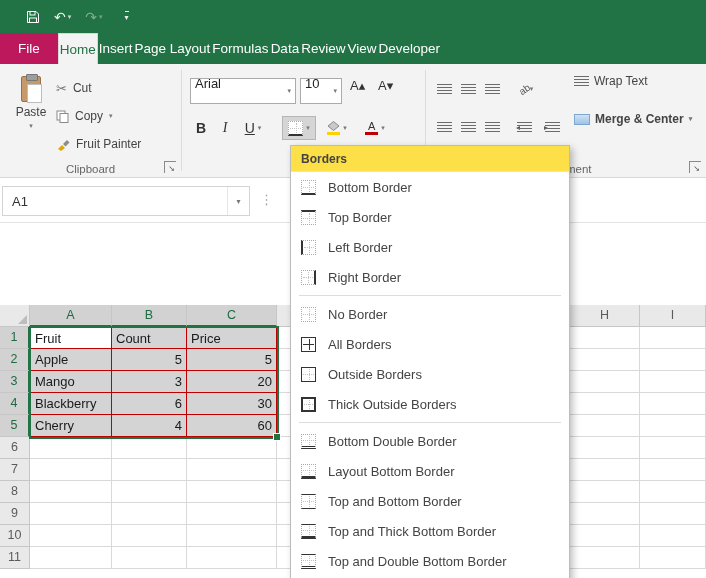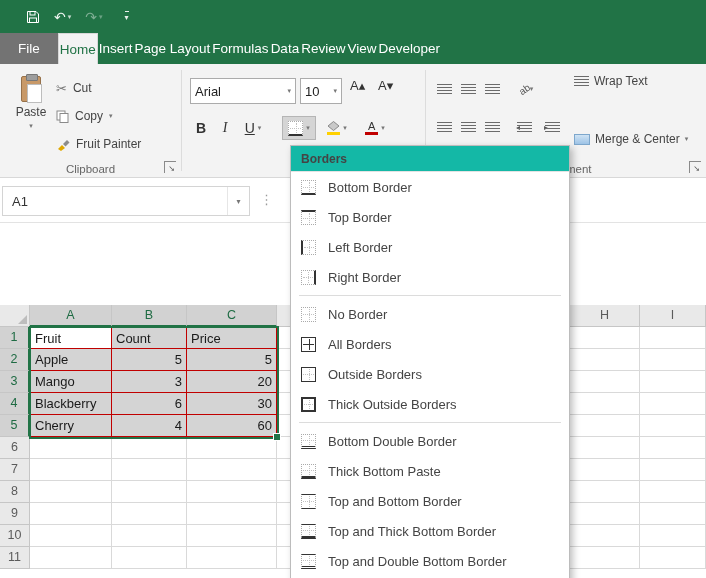--- a/index.html
+++ b/index.html
@@ -14,21 +14,21 @@
     font-size:14px; line-height:14px; cursor:default; }
   .qat-btn .dd { font-size:7px; color:rgba(255,255,255,.75); }
   .qat-btn.disabled { opacity:.45; }
   .qat-custom { border-top:1px solid rgba(255,255,255,.9); font-size:8px;
     color:rgba(255,255,255,.9); padding-top:1px; margin-left:8px; }
 
   
   .tabbar { position:absolute; left:0; top:33px; width:706px; height:31px; background:#217346;
     display:flex; align-items:flex-end; }
   .tab { padding:0 1px; height:31px; line-height:31px; color:#fff; font-size:13.5px; cursor:default; }
-  .tab.file { background:#737373; padding:0 18px; }
+  .tab.file { background:#be185d; padding:0 18px; }
   .tab.active { background:#f3f3f3; color:#217346; border:1px solid #d8d8d8; border-bottom:none; }
 
   
   .ribbon { position:absolute; left:0; top:64px; width:706px; height:114px; background:#f3f3f3;
     border-bottom:1px solid #d8d8d8; font-size:12px; color:#444; }
   .grp { position:absolute; top:0; height:114px; }
   .grp-sep { position:absolute; top:6px; bottom:6px; width:1px; background:#dcdcdc; }
   .grp-label { position:absolute; bottom:3px; left:0; right:0; text-align:center;
     font-size:11.5px; color:#666; }
   .launcher { position:absolute; right:5px; bottom:5px; width:12px; height:12px;
@@ -45,21 +45,21 @@
   .paste-icon::after { content:""; position:absolute; left:5px; top:7px; width:13px; height:17px;
     background:#fff; border:1px solid #bdbdbd; }
   .paste-lbl { font-size:12px; color:#444; }
   .small-btn { position:absolute; left:56px; display:flex; align-items:center; gap:6px;
     height:24px; cursor:default; white-space:nowrap; }
   .scissors { color:#777; font-size:13px; }
   .dd { font-size:7px; color:#777; }
 
   .grp-font { left:182px; width:243px; }
   .combo { position:absolute; background:#fff; border:1px solid #ababab; height:22px;
-    font-size:13px; color:#222; display:flex; align-items:center; padding:12px 4px; }
+    font-size:13px; color:#222; display:flex; align-items:flex-end; padding:12px 4px; }
   .combo .dd { margin-left:auto; padding-left:4px; border-left:1px solid #e0e0e0; height:100%;
     display:flex; align-items:center; }
   .font-name { left:8px; top:14px; width:106px; }
   .font-size { left:118px; top:14px; width:42px; }
   .fbtn { position:absolute; top:14px; height:22px; display:flex; align-items:flex-start;
     font-size:13px; color:#333; cursor:default; }
   .row2btn { position:absolute; top:52px; height:24px; display:flex; align-items:center;
     justify-content:center; color:#333; cursor:default; }
   .b-bold { font-weight:bold; font-size:14px; }
   .b-italic { font-style:italic; font-family:"Liberation Serif", serif; font-size:14px; }
@@ -137,21 +137,21 @@
   .cell.sel.leftc { border-left:1px solid #c00000; }
   .cell.sel.active { background:#fff; }
   .sel-overlay { position:absolute; left:29px; top:21px; width:250px; height:113px;
     border:2px solid #217346; pointer-events:none; }
   .sel-overlay::after { content:""; position:absolute; right:-4px; bottom:-4px; width:6px;
     height:6px; background:#217346; border:1px solid #fff; }
 
   
   .bmenu { position:absolute; left:290px; top:145px; width:280px; height:445px; background:#fff;
     border:1px solid #bcbcbc; box-shadow:3px 3px 7px rgba(0,0,0,.25); z-index:50; overflow:hidden; }
-  .bmenu-hdr { height:26px; line-height:26px; background:#14b8a6; border-bottom:1px solid #e3e3e3;
+  .bmenu-hdr { height:26px; line-height:26px; background:#fde047; border-bottom:1px solid #e3e3e3;
     font-weight:bold; font-size:12px; color:#444; padding-left:10px; }
   .menu-item { height:30px; display:flex; align-items:center; padding-left:10px; gap:12px; cursor:default; }
   .menu-label { font-size:13px; color:#444; }
   .menu-sep { height:1px; background:#dcdcdc; margin:3px 8px; }
 </style>
 </head>
 <body>
 
 <div id="app">
 
@@ -289,21 +289,21 @@
         <span class="lines-icon"></span>
         </div>
       <div class="abtn" style="left:86px; top:52px;">
         <span class="indent-mark">◂</span>
         <span class="lines-icon"></span>
         </div>
       <div class="abtn" style="left:114px; top:52px;">
         <span class="indent-mark">▸</span>
         <span class="lines-icon"></span>
         </div>
-      <div class="txtbtn" style="left:148px; top:68px;">
+      <div class="txtbtn" style="left:148px; top:48px;font-weight:bold;">
         <span class="merge-icon"></span>
         <span>Merge &amp; Center</span>
         <span class="dd">▾</span>
       </div>
       <div class="grp-label">Alignment</div>
       <div class="launcher">↘</div>
     </div>
   </div>
 
   <div class="fbar">
@@ -498,21 +498,21 @@
           <span class="bicon" data-icon="thick-outside-borders"></span>
           <span class="menu-label">Thick Outside Borders</span>
         </div>
         <div class="menu-sep"></div>
         <div class="menu-item">
           <span class="bicon" data-icon="bottom-double-border"></span>
           <span class="menu-label">Bottom Double Border</span>
         </div>
         <div class="menu-item">
           <span class="bicon" data-icon="thick-bottom-border"></span>
-          <span class="menu-label">Thick Bottom Paste</span>
+          <span class="menu-label">Layout Bottom Border</span>
         </div>
         <div class="menu-item">
           <span class="bicon" data-icon="top-and-bottom-border"></span>
           <span class="menu-label">Top and Bottom Border</span>
         </div>
         <div class="menu-item">
           <span class="bicon" data-icon="top-and-thick-bottom-border"></span>
           <span class="menu-label">Top and Thick Bottom Border</span>
         </div>
         <div class="menu-item">

